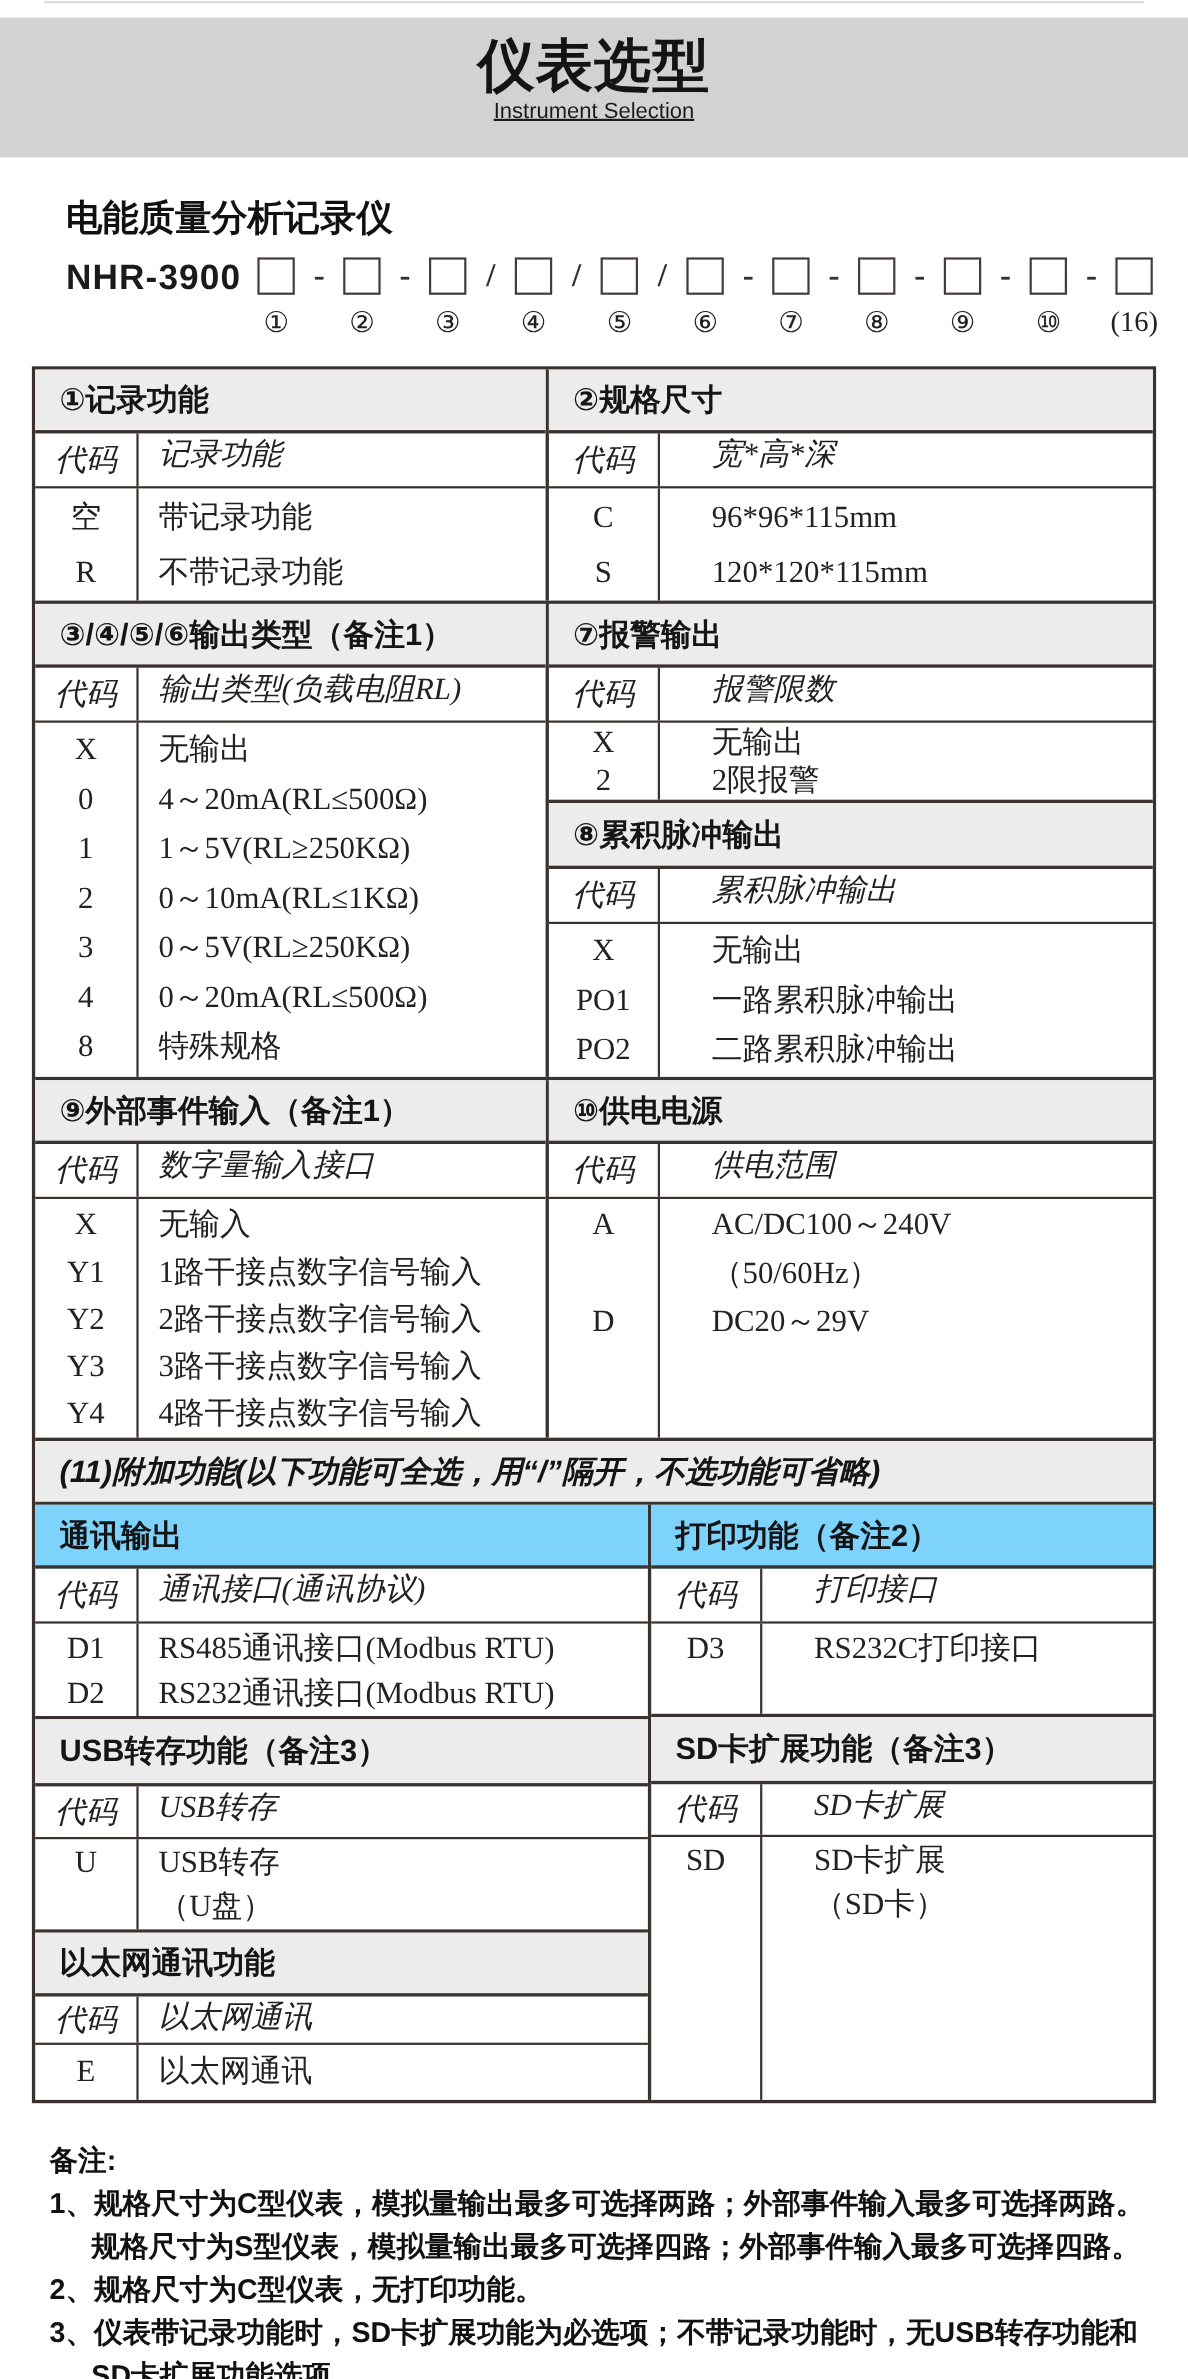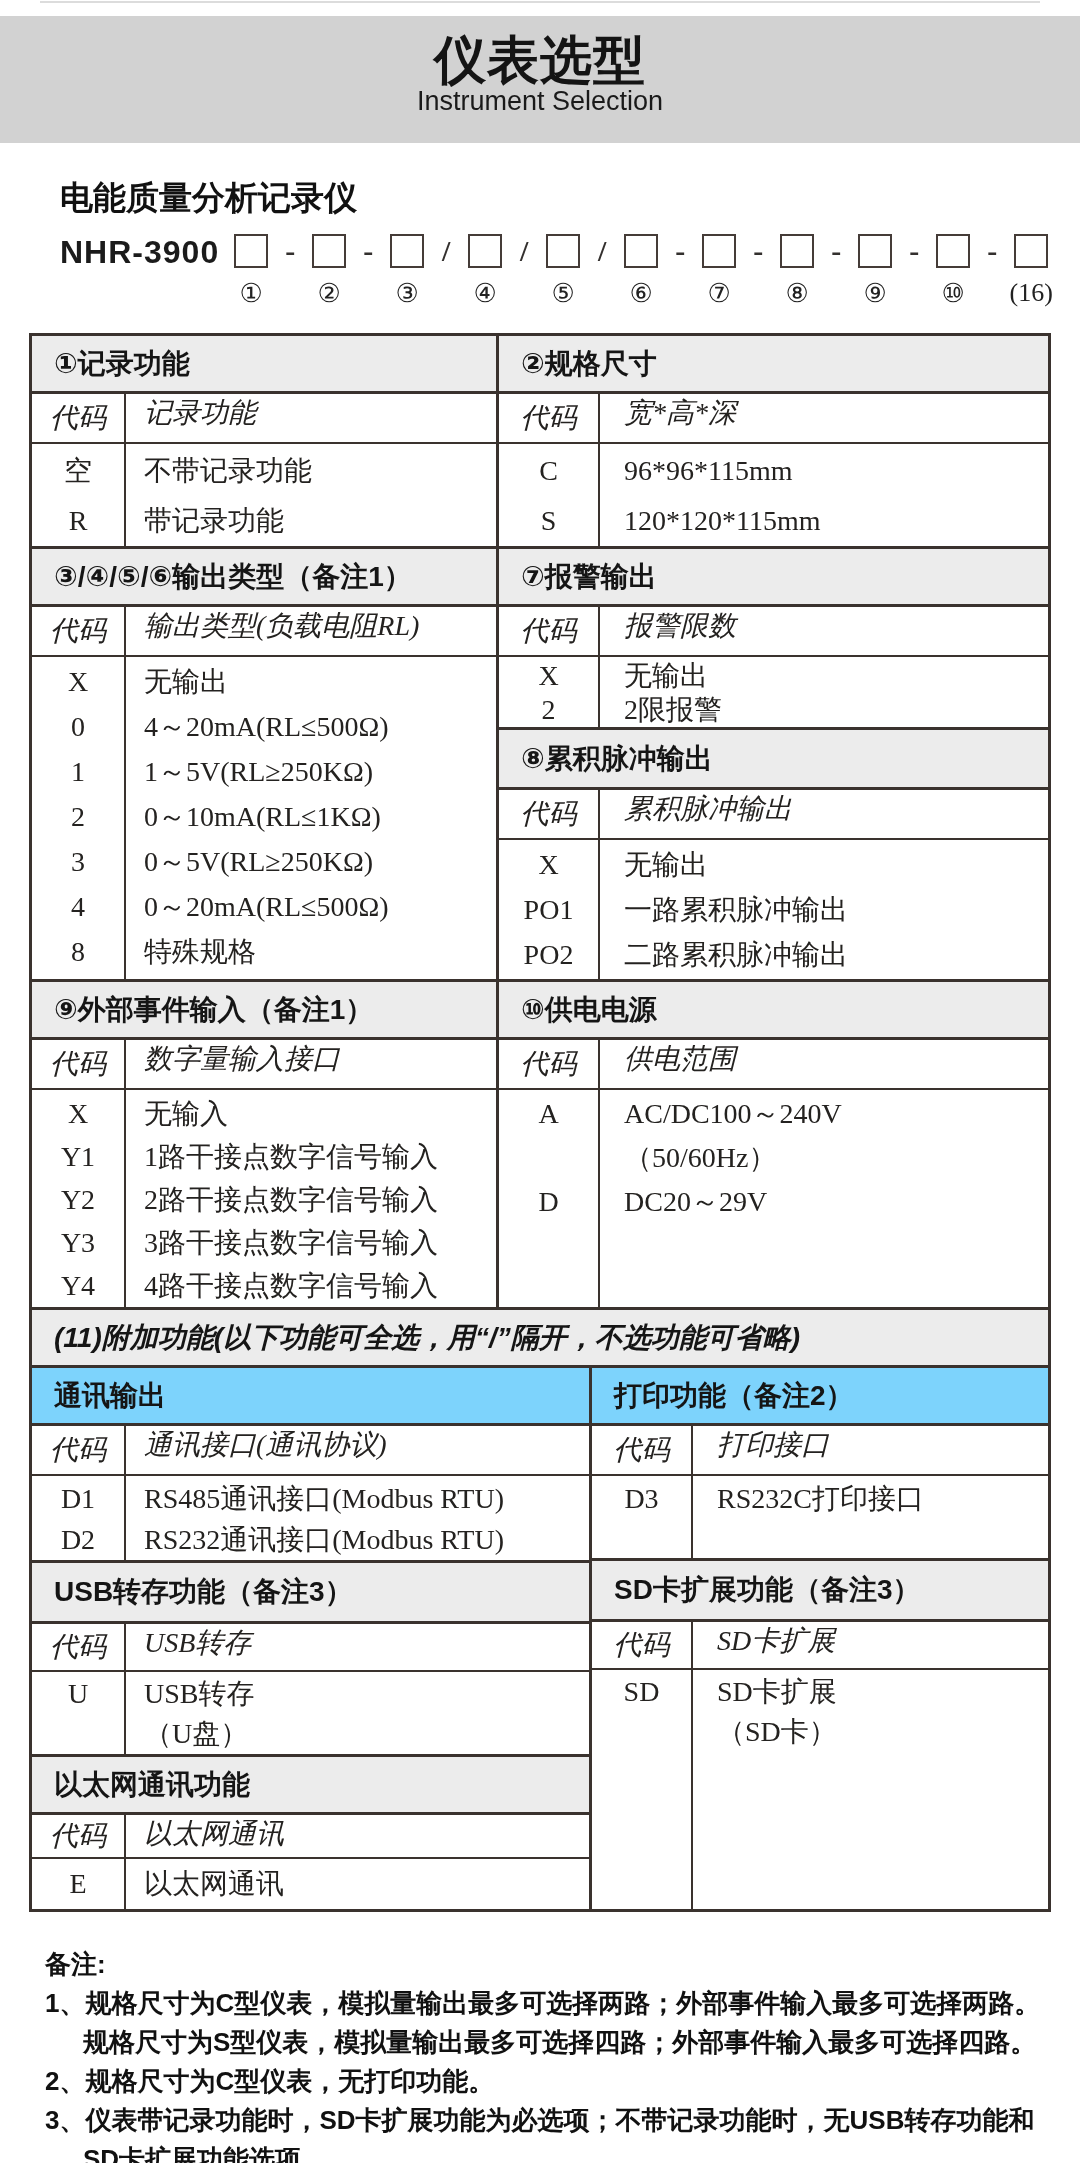--- a/index.html
+++ b/index.html
@@ -12,21 +12,21 @@
     --bd:#3a322e;       
     --hdr:#ececec;      
     --banner:#d2d2d2;   
   }
   .topline{ position:absolute; top:1px; left:40px; width:1000px; height:2px; background:#dcdcdc; }
 
   
   .banner{ position:absolute; top:16px; left:0; width:1080px; height:127px;
            background:var(--banner); text-align:center; }
   .banner-title{ padding-top:16px; font-size:52px; font-weight:bold; color:#141414; letter-spacing:1px; line-height:56px;}
-  .banner-sub{ font-size:27px; color:#1a1a1a; line-height:26px; }
+  .banner-sub{ font-size:20px; color:#1a1a1a; line-height:26px;text-decoration:underline; }
 
   
   .product-title{ position:absolute; top:176px; left:60px; font-size:33px; font-weight:bold; color:#111; }
   .model-row{ position:absolute; top:234px; left:60px; display:flex; align-items:flex-start; }
   .model-prefix{ font-size:32px; font-weight:bold; letter-spacing:1px; line-height:36px; margin-right:14px; color:#1b1b1b;}
   .munit{ display:flex; flex-direction:column; align-items:center; width:36px; }
   .mbox{ width:34px; height:34px; border:2px solid #453c38; background:#fff; }
   .mlabel{ margin-top:10px; font-family:"Liberation Serif","DejaVu Serif",serif; font-size:26px; color:#222; white-space:nowrap;}
   .msep{ width:42px; height:36px; line-height:34px; text-align:center;
          font-family:"Liberation Serif","DejaVu Serif",serif; font-size:30px; font-weight:bold; color:#33302e;}
@@ -51,21 +51,21 @@
   .sec-h.white{ background:#7dd3fc; }
   .sec-h.h60{ height:60px; } .sec-h.h61{ height:61px; } 
   .b4 .sec-h{ height:55px; border-bottom:none; width:100%;font-style:italic; }
 
   .coderow{ display:flex; height:50px; border-bottom:2px solid var(--bd); align-items:flex-start;font-style:italic; }
   .coderow.h48{ height:48px; } .coderow.h44{ height:44px; }
   .code-col{ width:94px; border-right:2px solid var(--bd); text-align:center; align-self:stretch;
              display:flex; flex-direction:column; justify-content:center;}
   .hr .code-col, .hr5 .code-col{ width:101px; }
   .desc-col{ flex:1; padding-left:18px; display:flex; flex-direction:column; justify-content:center;}
-  .hr .desc-col, .hr5 .desc-col{ padding-left:24px; }
+  .hr .desc-col, .hr5 .desc-col{ padding-left:24px;margin-left:23px; }
 
   .bodyrow{ display:flex; flex:1; align-items:stretch; }
   .bodyrow .code-col, .bodyrow .desc-col{ justify-content:flex-start; padding-top:2px;}
   .bodyrow .desc-col .ln{ text-align:left; }
   .ln{ white-space:nowrap; }
   .fx85{ flex:0 0 85px; border-bottom:3px solid var(--bd); }
   .fx73{ flex:0 0 73px; border-bottom:3px solid var(--bd); }
   .lh50 .ln{ height:50px; line-height:50px; }
   .lh45 .ln{ height:45px; line-height:45px; }
   .lh44 .ln{ height:44px; line-height:44px; }
@@ -158,22 +158,22 @@
       <div class="coderow">
         <div class="code-col">代码</div>
         <div class="desc-col">记录功能</div>
       </div>
       <div class="bodyrow lh50">
         <div class="code-col">
           <div class="ln">空</div>
           <div class="ln">R</div>
         </div>
         <div class="desc-col">
+          <div class="ln">带记录功能</div>
           <div class="ln">不带记录功能</div>
-          <div class="ln">带记录功能</div>
         </div>
       </div>
     </div>
     <div class="half hr">
       <div class="sec-h">②规格尺寸</div>
       <div class="coderow">
         <div class="code-col">代码</div>
         <div class="desc-col">宽*高*深</div>
       </div>
       <div class="bodyrow lh50">

